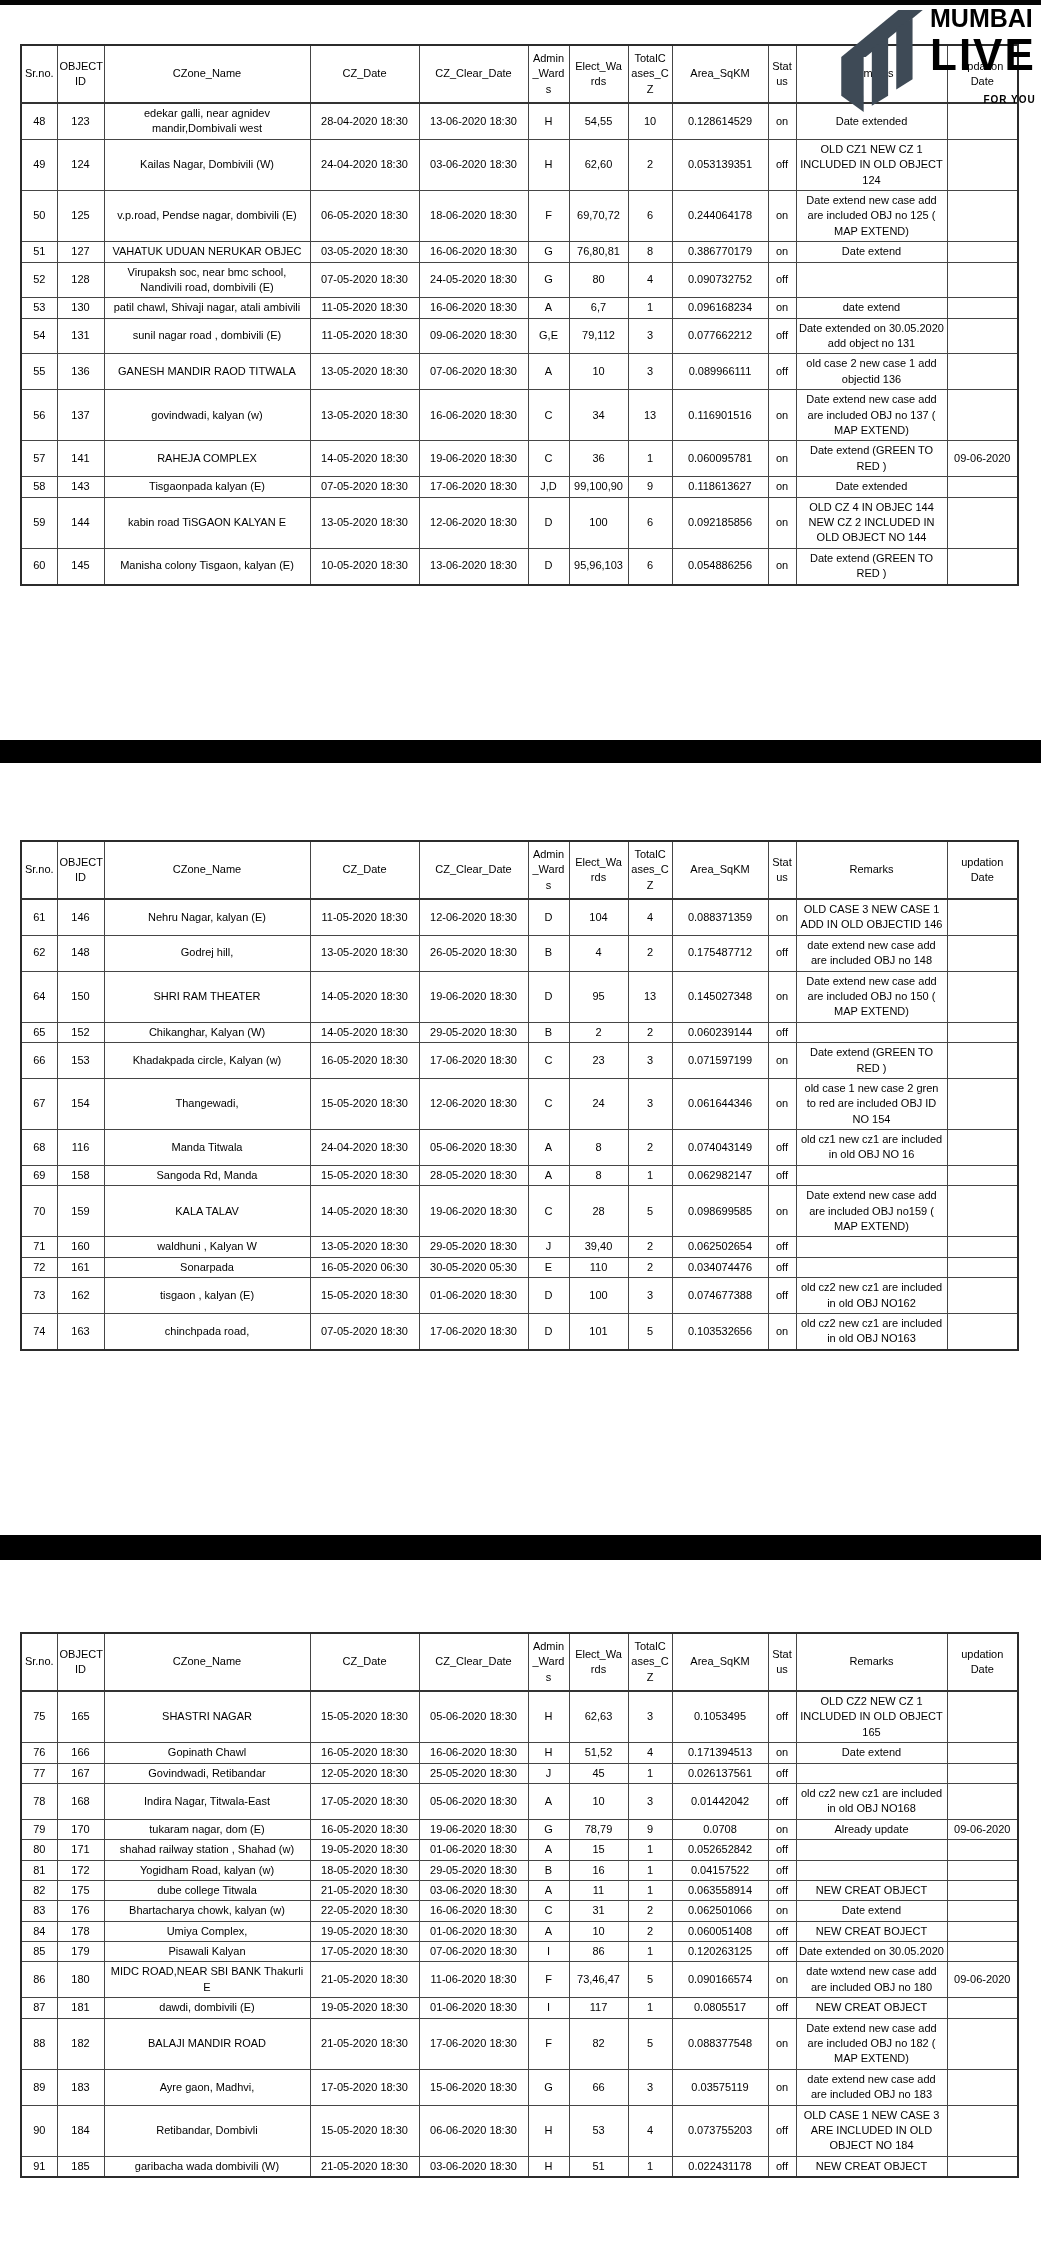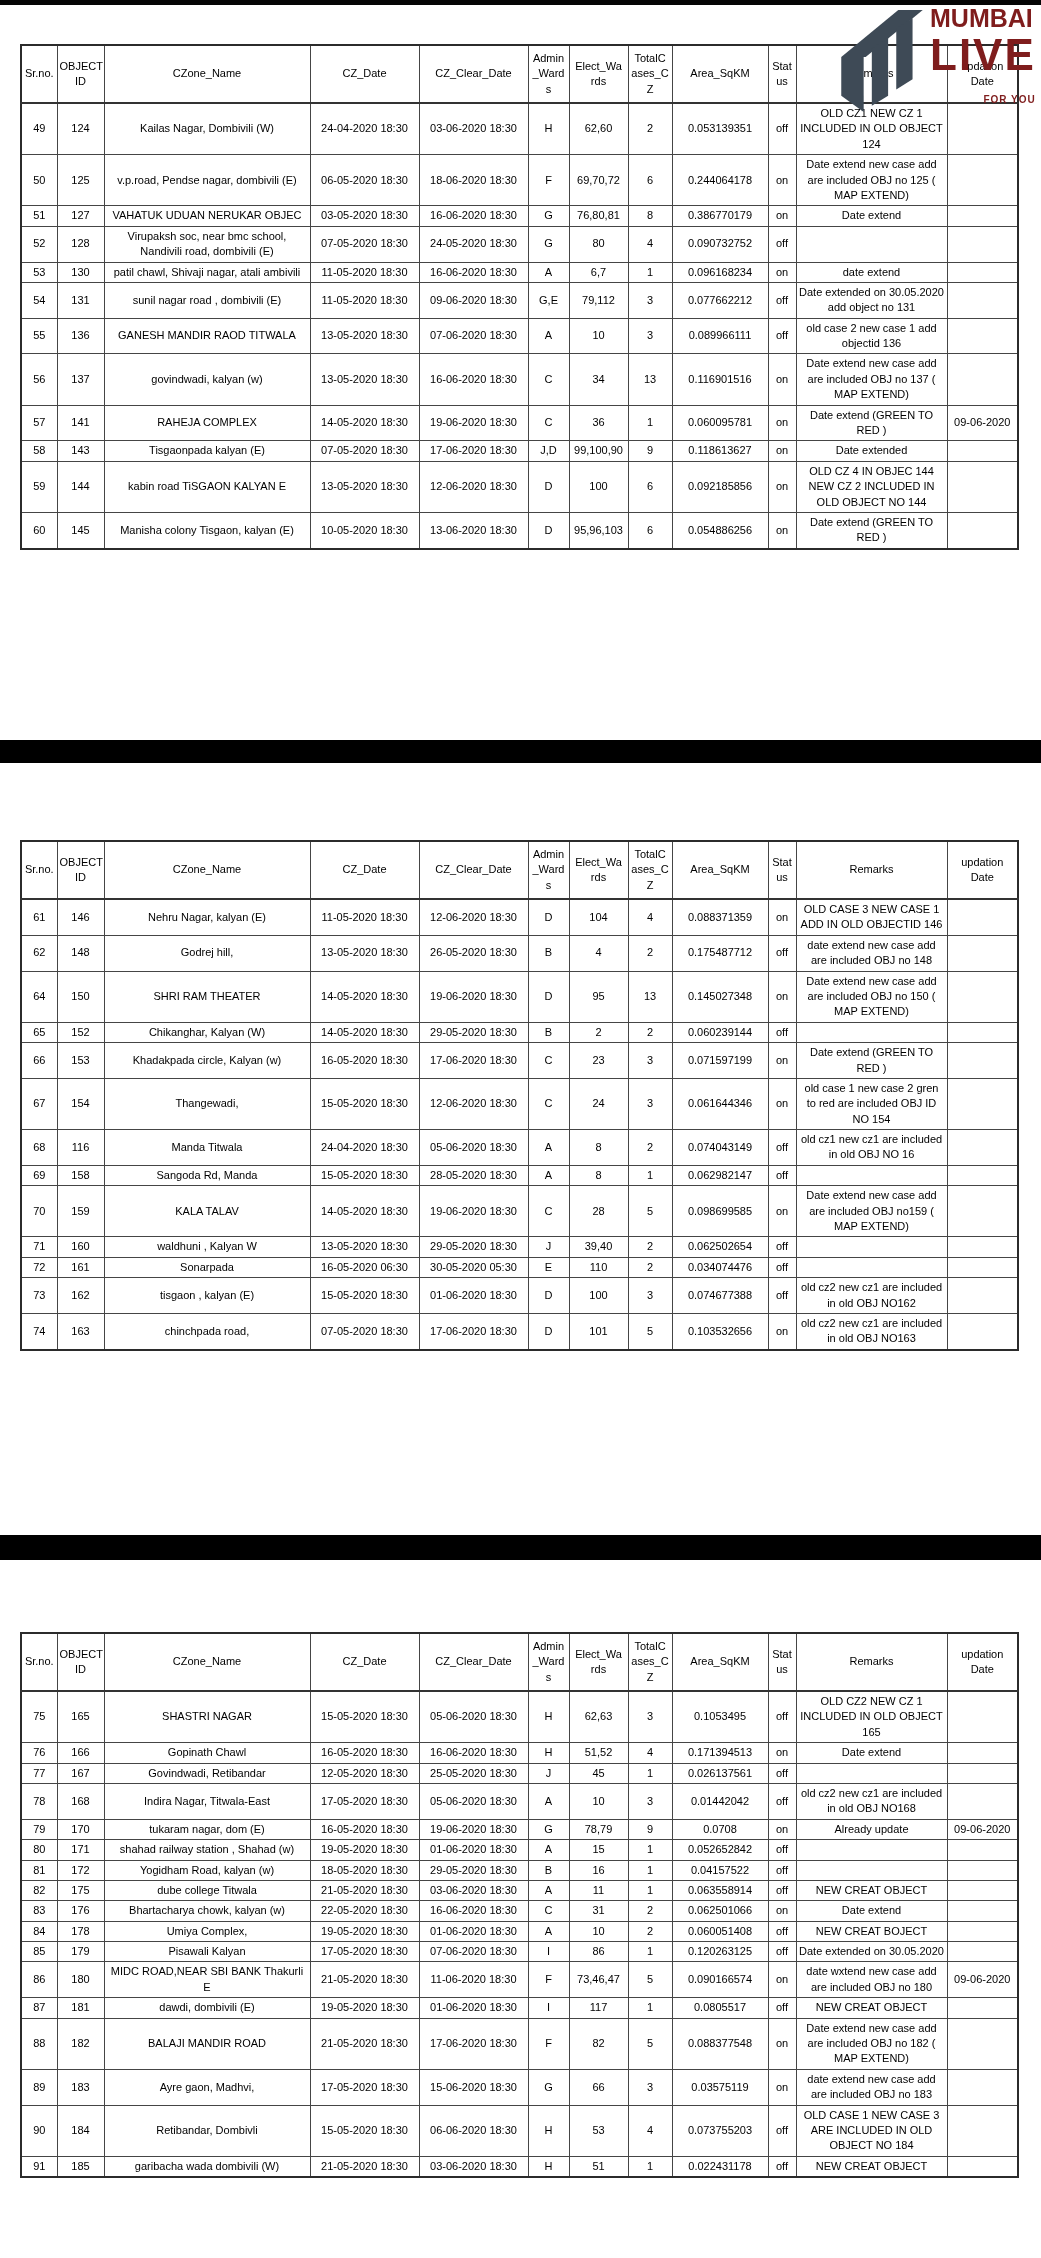--- a/index.html
+++ b/index.html
@@ -86,20 +86,34 @@
         <th>Area_SqKM</th>
         <th>Stat
 us</th>
         <th>Remarks</th>
         <th>updation
 Date</th>
       </tr>
     </thead>
   <tbody>
       <tr>
+        <td>48</td>
+        <td>123</td>
+        <td>edekar galli, near agnidev mandir,Dombivali west</td>
+        <td>28-04-2020 18:30</td>
+        <td>13-06-2020 18:30</td>
+        <td>H</td>
+        <td>54,55</td>
+        <td>10</td>
+        <td>0.128614529</td>
+        <td>on</td>
+        <td>Date extended</td>
+        <td></td>
+      </tr>
+      <tr>
         <td>49</td>
         <td>124</td>
         <td>Kailas Nagar, Dombivili (W)</td>
         <td>24-04-2020 18:30</td>
         <td>03-06-2020 18:30</td>
         <td>H</td>
         <td>62,60</td>
         <td>2</td>
         <td>0.053139351</td>
         <td>off</td>
@@ -777,18 +791,18 @@
   <span class="logo-mark">
     <svg width="88" height="110" viewBox="0 0 84 108" xmlns="http://www.w3.org/2000/svg">
       <g fill="#3e4a56">
         <polygon points="2,50 58,4 82,4 26,50"></polygon>
         <polygon points="2,50 24,50 24,104 2,88"></polygon>
         <polygon points="32,42 48,30 48,88 32,98"></polygon>
         <polygon points="56,22 72,12 72,72 56,82"></polygon>
       </g>
     </svg>
   </span>
-  <span class="logo-text" style="color:#7f1d1d">
+  <span class="logo-text" style="color:#000000">
     <span class="logo-line1">MUMBAI</span>
     <span class="logo-line2">LIVE</span>
     <span class="logo-tagline">FOR YOU</span>
   </span>
 </div>
 
 </body></html>

